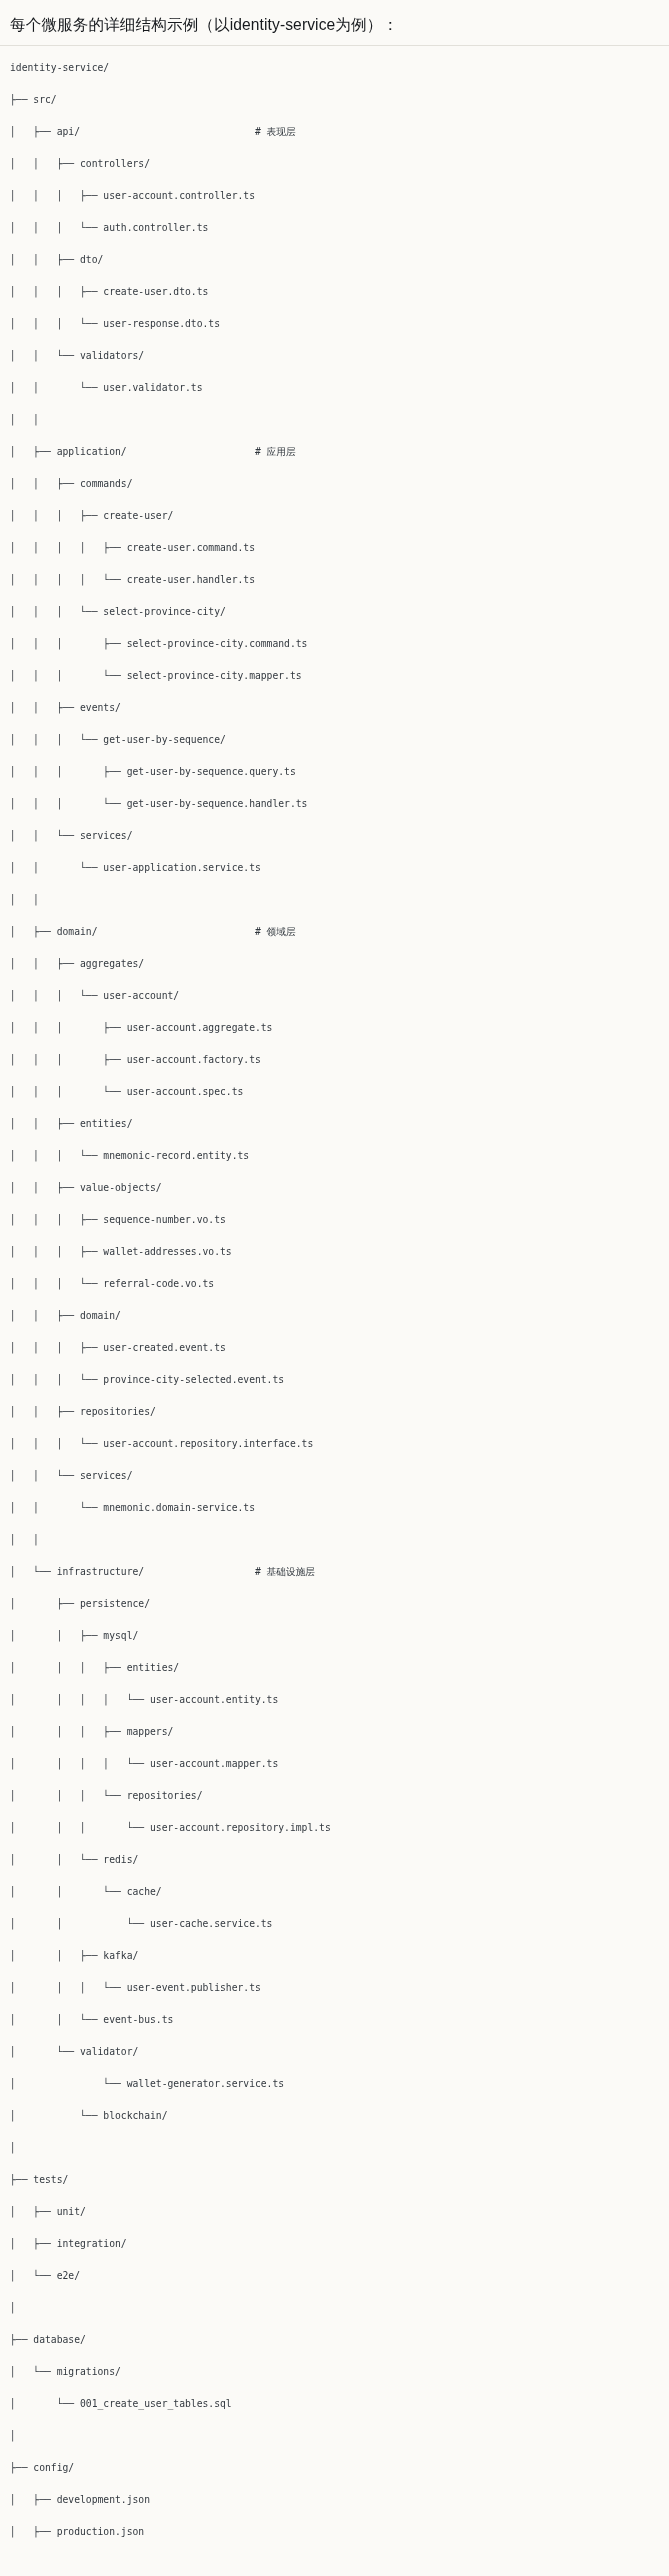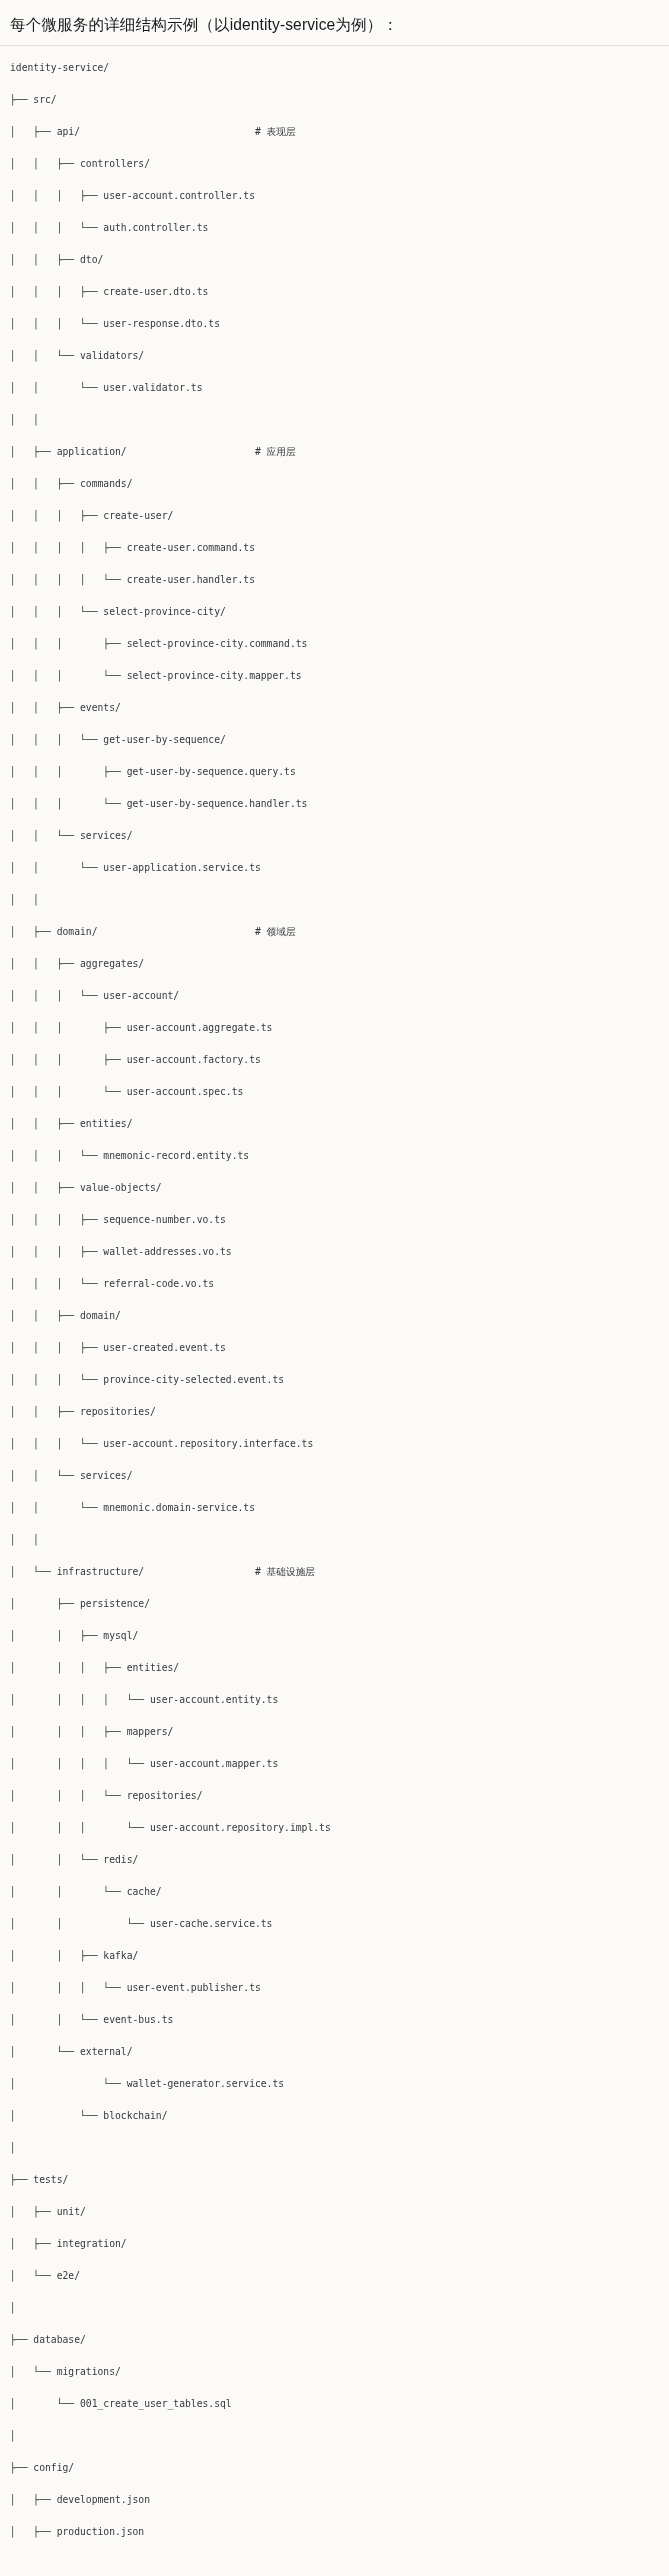--- a/index.html
+++ b/index.html
@@ -117,21 +117,21 @@
 <span class="tree-line">│       │   │   ├── mappers/</span>
 <span class="tree-line">│       │   │   │   └── user-account.mapper.ts</span>
 <span class="tree-line">│       │   │   └── repositories/</span>
 <span class="tree-line">│       │   │       └── user-account.repository.impl.ts</span>
 <span class="tree-line">│       │   └── redis/</span>
 <span class="tree-line">│       │       └── cache/</span>
 <span class="tree-line">│       │           └── user-cache.service.ts</span>
 <span class="tree-line">│       │   ├── kafka/</span>
 <span class="tree-line">│       │   │   └── user-event.publisher.ts</span>
 <span class="tree-line">│       │   └── event-bus.ts</span>
-<span class="tree-line">│       └── external/</span>
+<span class="tree-line">│       └── validator/</span>
 <span class="tree-line">│               └── wallet-generator.service.ts</span>
 <span class="tree-line">│           └── blockchain/</span>
 <span class="tree-line">│</span>
 <span class="tree-line">├── tests/</span>
 <span class="tree-line">│   ├── unit/</span>
 <span class="tree-line">│   ├── integration/</span>
 <span class="tree-line">│   └── e2e/</span>
 <span class="tree-line">│</span>
 <span class="tree-line">├── database/</span>
 <span class="tree-line">│   └── migrations/</span>

